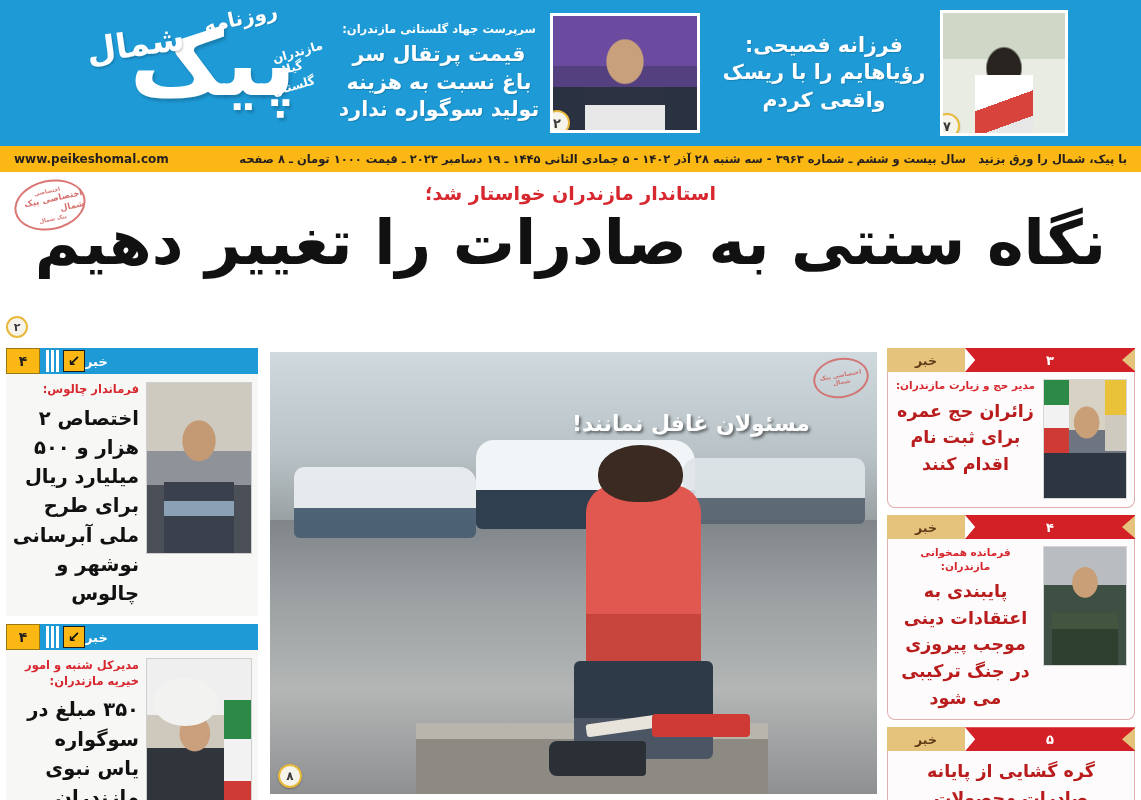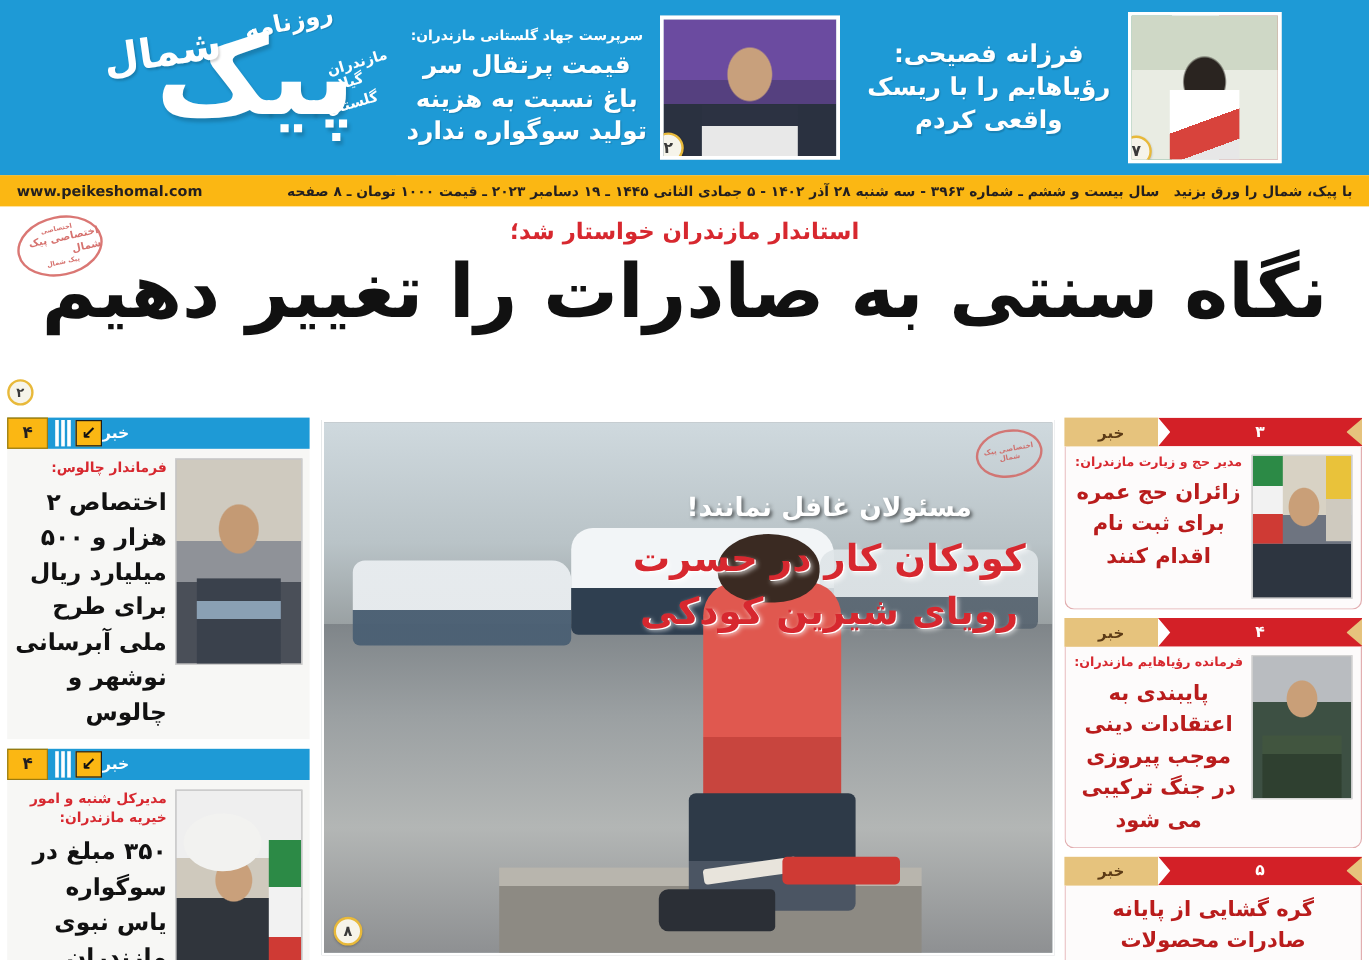--- a/index.html
+++ b/index.html
@@ -342,21 +342,21 @@
         </div>
       </div>
 
       <div class="rnews">
         <div class="rhead">
           <div class="rlabel">خبر</div>
           <div class="rchev">۴</div>
         </div>
         <div class="rbody">
           <div class="rtxt">
-            <div class="rkicker">فرمانده رؤیاهایم مازندران:</div>
+            <div class="rkicker">فرمانده همخوانی مازندران:</div>
             <div class="rtitle">پایبندی به اعتقادات دینی موجب پیروزی در جنگ ترکیبی می شود</div>
           </div>
           <div class="rphoto">
             <div class="ph-police"></div>
           </div>
         </div>
       </div>
 
       <div class="rnews">
         <div class="rhead">
@@ -380,21 +380,20 @@
         <div class="bp-curb"></div>
         <div class="bp-child-body"></div>
         <div class="bp-child-head"></div>
         <div class="bp-child-legs"></div>
         <div class="bp-shoe"></div>
         <div class="bp-broom-s"></div>
         <div class="bp-broom-h"></div>
         <div class="bp-stamp">اختصاصی پیک شمال</div>
         <div class="bp-overlay">
           <div class="bp-kicker">مسئولان غافل نمانند!</div>
-          <div class="bp-title">کودکان کار در حسرت رویای شیرین کودکی</div>
         </div>
         <div class="pagebadge">۸</div>
       </div>
     </div>
 
     <div class="colleft">
 
       <div class="lnews">
         <div class="lhead">
           <div class="stripes">

